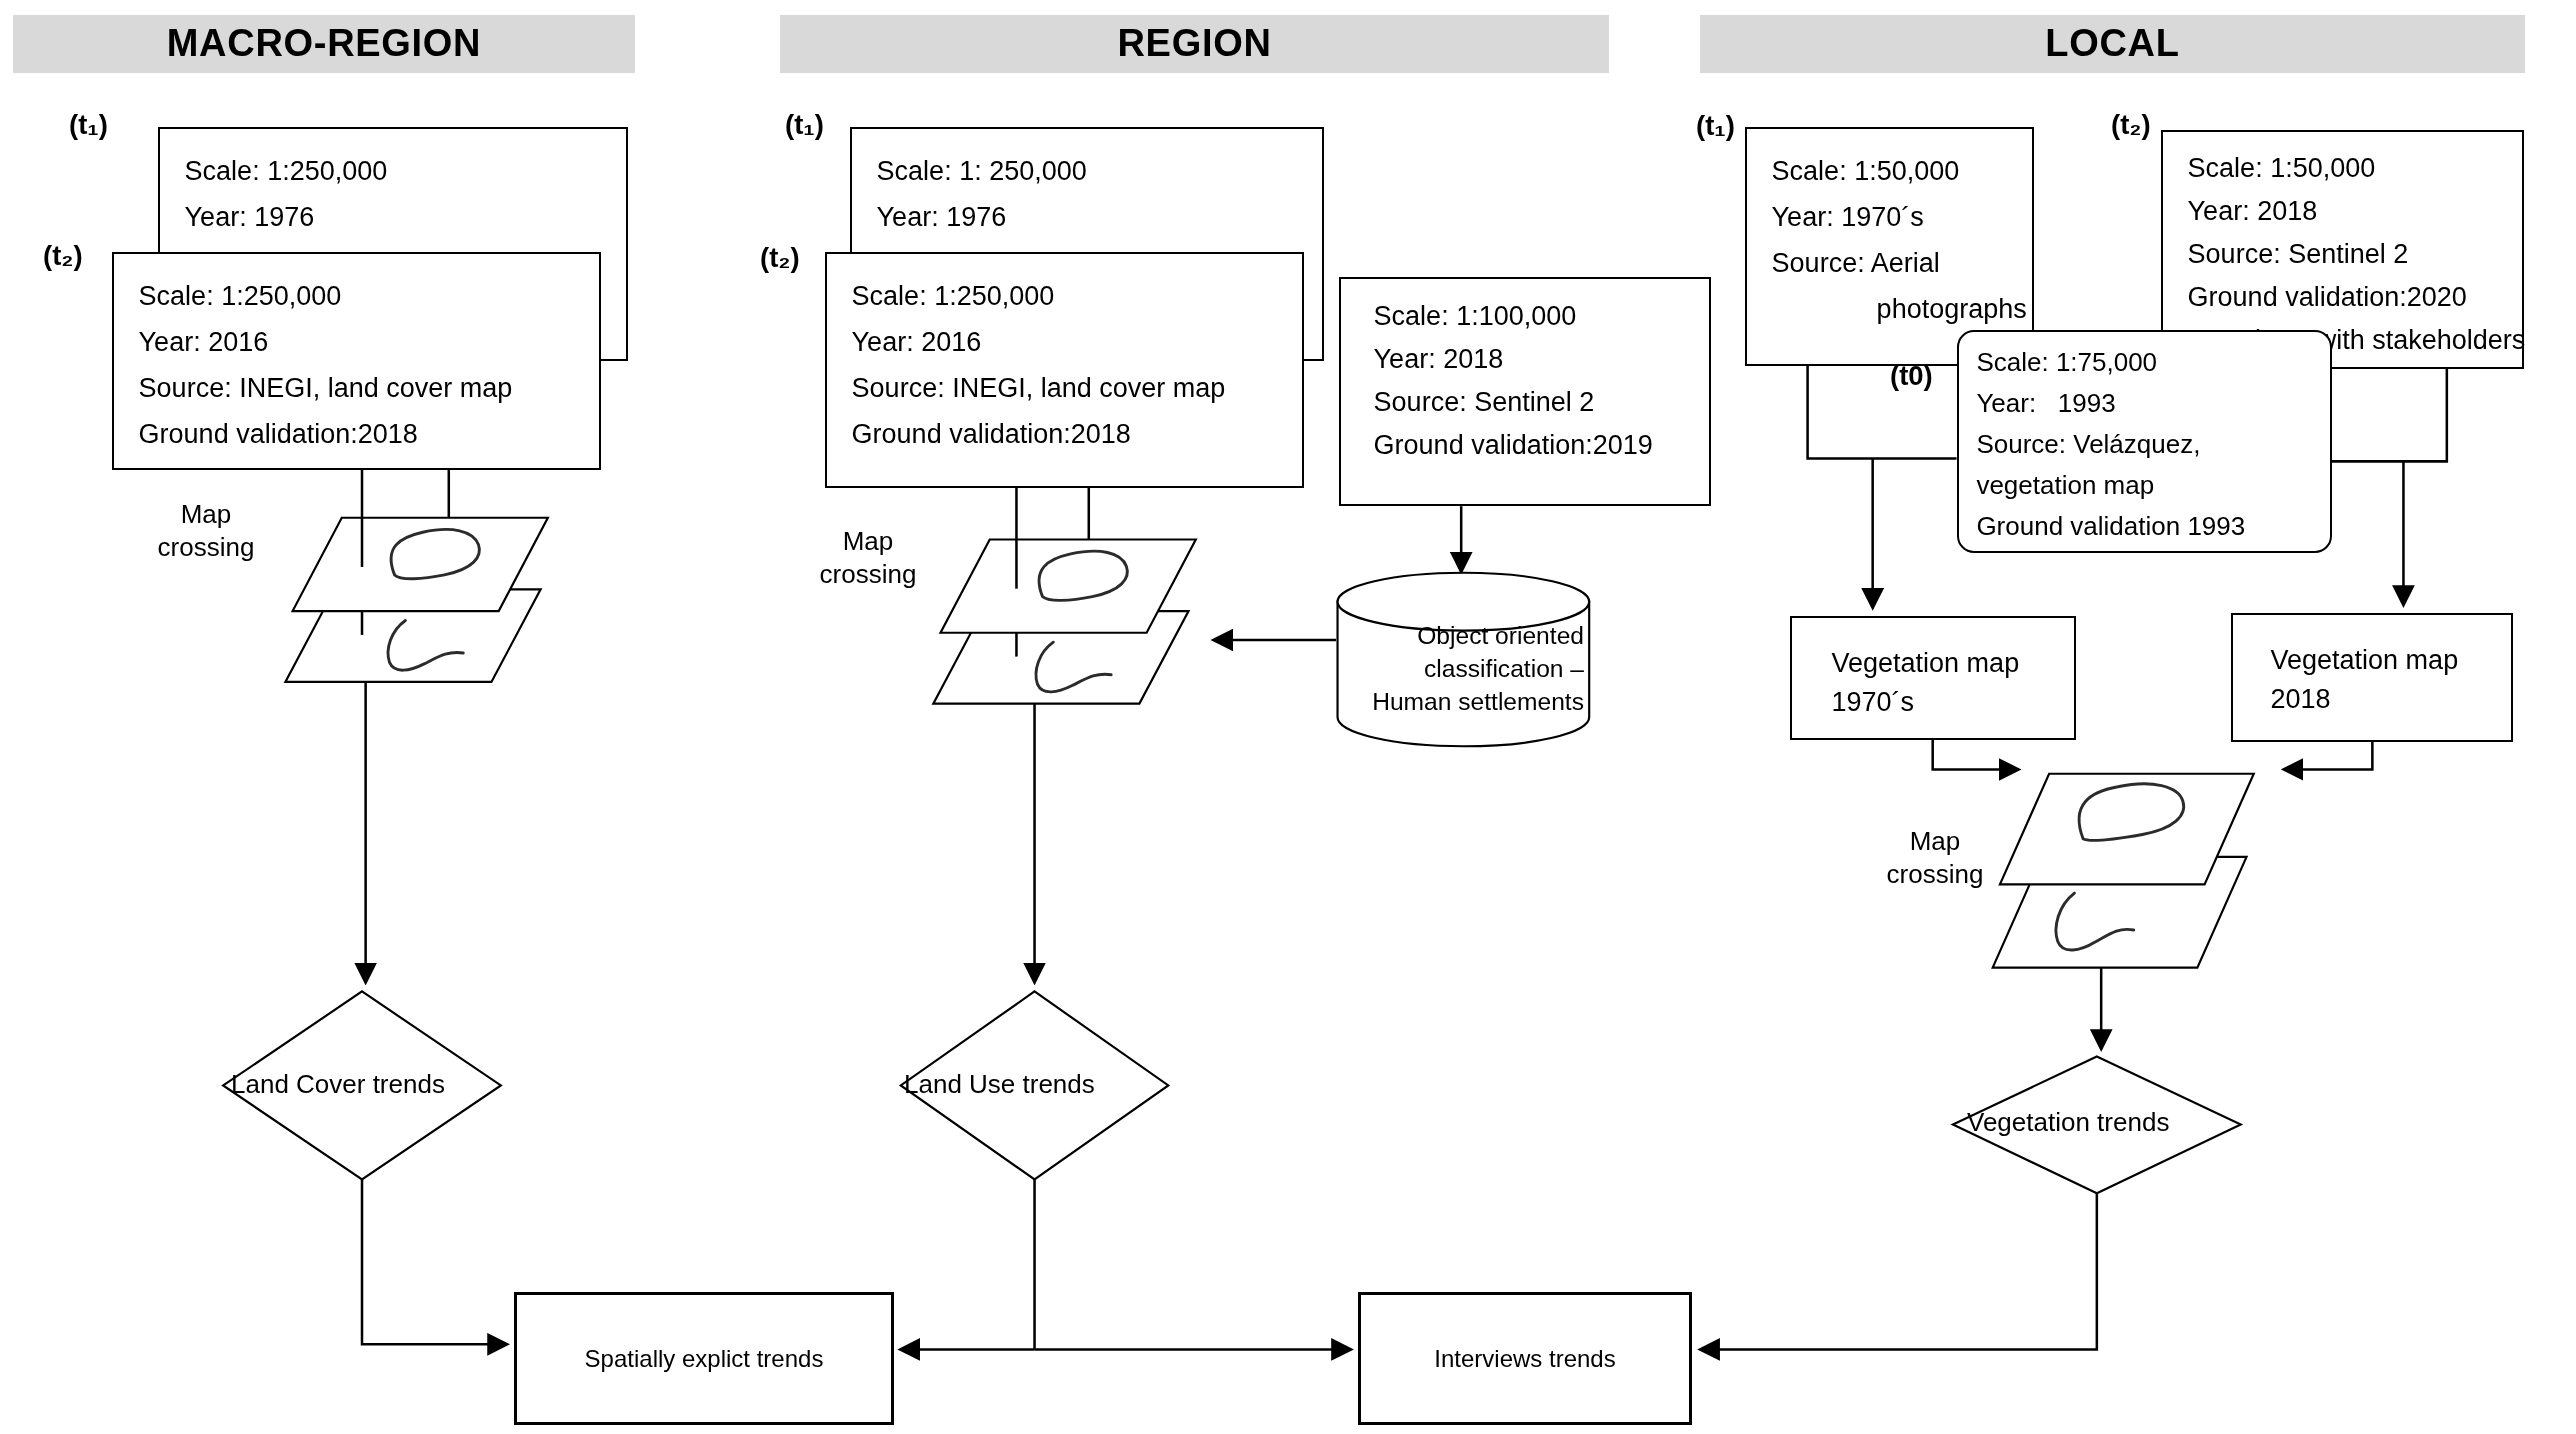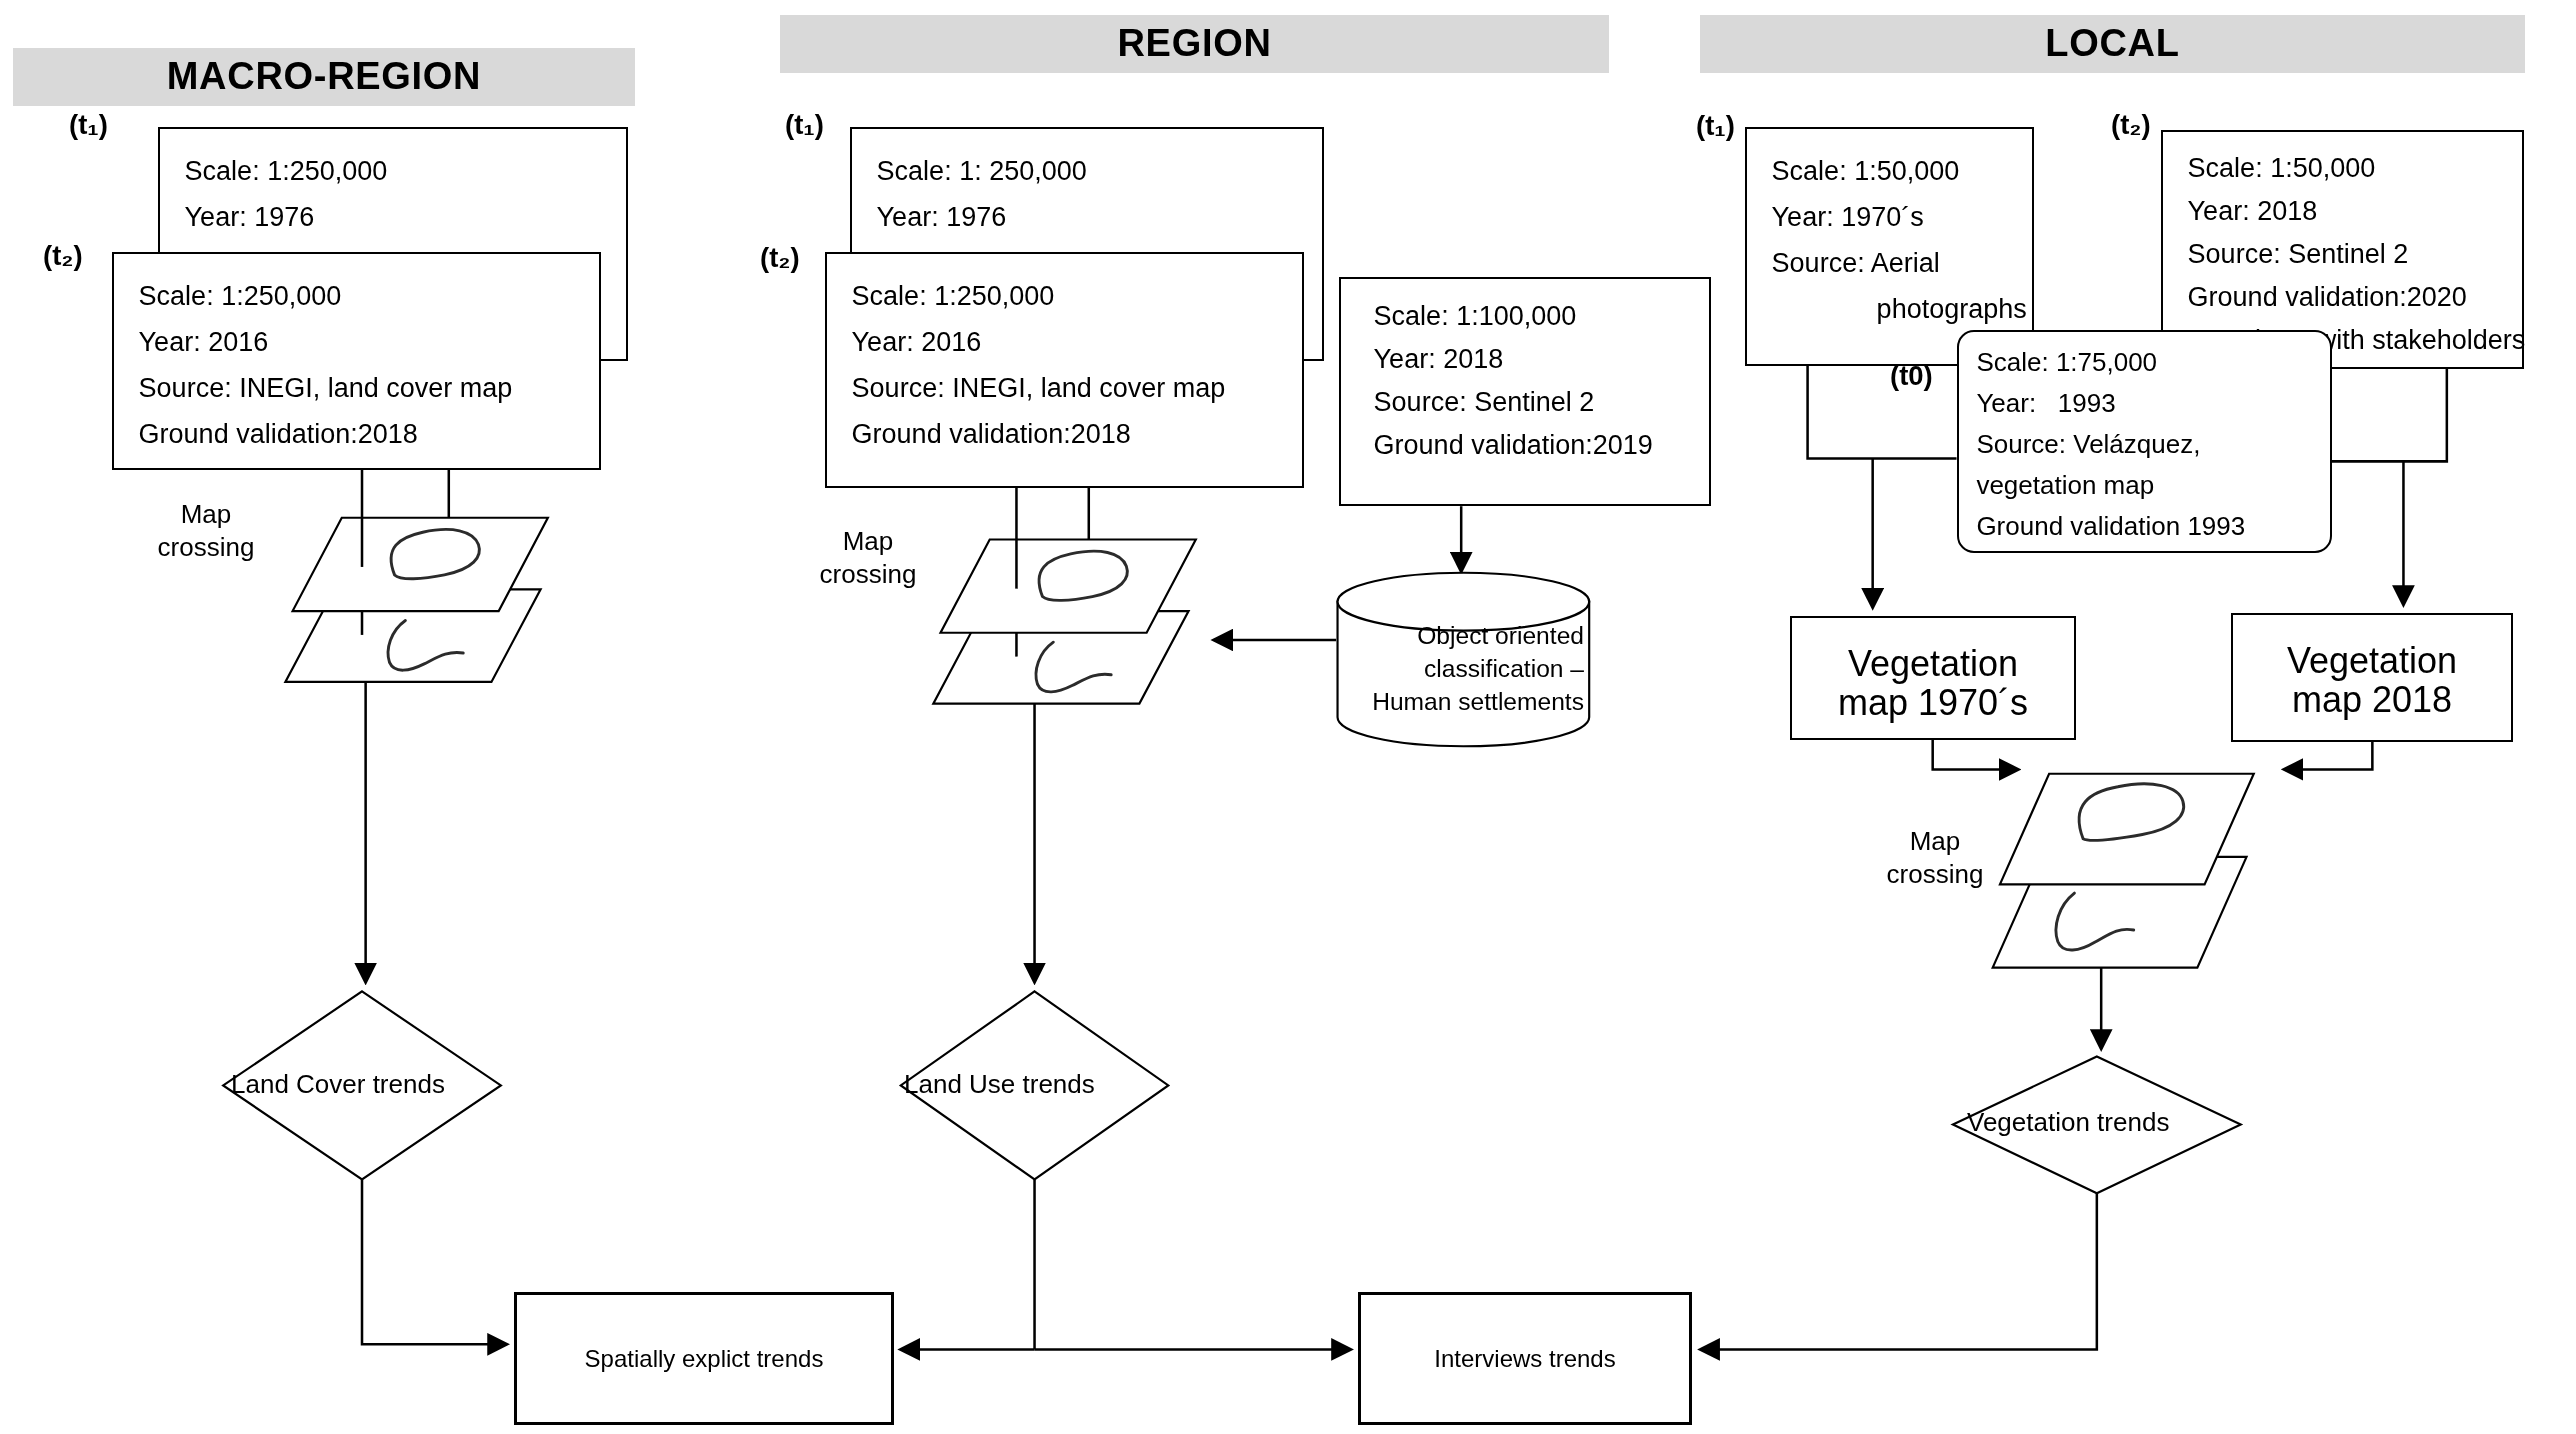--- a/index.html
+++ b/index.html
@@ -24,21 +24,21 @@
   .bl{white-space:pre;line-height:46px;}
   .sat .lines{padding-top:16px;margin-left:8px;}
   .sat .bl{line-height:43px;}
   .lt2 .lines{padding-top:14.5px;}
   .lt2 .bl{line-height:43px;}
   .lt0{font-size:26px;border-radius:17px;}
   .lt0 .lines{padding:10px 0 0 17.4px;}
   .lt0 .bl{line-height:41px;}
   .vegbox{
     position:absolute;background:#ffffff;border:2.9px solid #000;
-    box-sizing:border-box;font-size:36px;text-align:center;
+    box-sizing:border-box;font-size:27px;
   }
   .veg-label{width:203px;margin:26px auto 0;line-height:39px;}
   .bigbox{
     position:absolute;background:#ffffff;border:3.6px solid #000;
     box-sizing:border-box;font-size:24px;
     display:flex;align-items:center;justify-content:center;text-align:center;
   }
   .tlabel{position:absolute;font-size:27.5px;font-weight:bold;}
   .mapx{position:absolute;width:130px;text-align:center;font-size:26px;line-height:33px;}
   .dialabel{position:absolute;width:260px;text-align:left;font-size:26px;}
@@ -46,21 +46,21 @@
   svg.layer{position:absolute;left:0;top:0;z-index:5;pointer-events:none;}
   .pg{fill:#ffffff;stroke:#000;stroke-width:3px;}
   .ln{fill:none;stroke:#000;stroke-width:3.5px;}
   .sq{fill:none;stroke:#2b2b2b;stroke-width:4px;stroke-linecap:round;}
 </style>
 </head>
 <body>
 
 <div id="canvas">
 
-  <div class="hdr" style="left:13px;top:14.5px;width:622px;margin-top:33px;">MACRO-REGION</div>
+  <div class="hdr" style="left:13px;top:14.5px;width:622px;">MACRO-REGION</div>
   <div class="hdr" style="left:780px;top:14.5px;width:829px;">REGION</div>
   <div class="hdr" style="left:1700px;top:14.5px;width:825px;">LOCAL</div>
 
   <div class="tlabel" style="left:69px;top:109px;">(t₁)</div>
   <div class="tbox" style="left:158px;top:127px;width:470px;height:234px;z-index:1;">
     <div class="lines">
         <div class="bl">Scale: 1:250,000</div>
         <div class="bl">Year: 1976</div>
         <div class="bl">Source: INEGI, Land cover map</div>
       </div>

